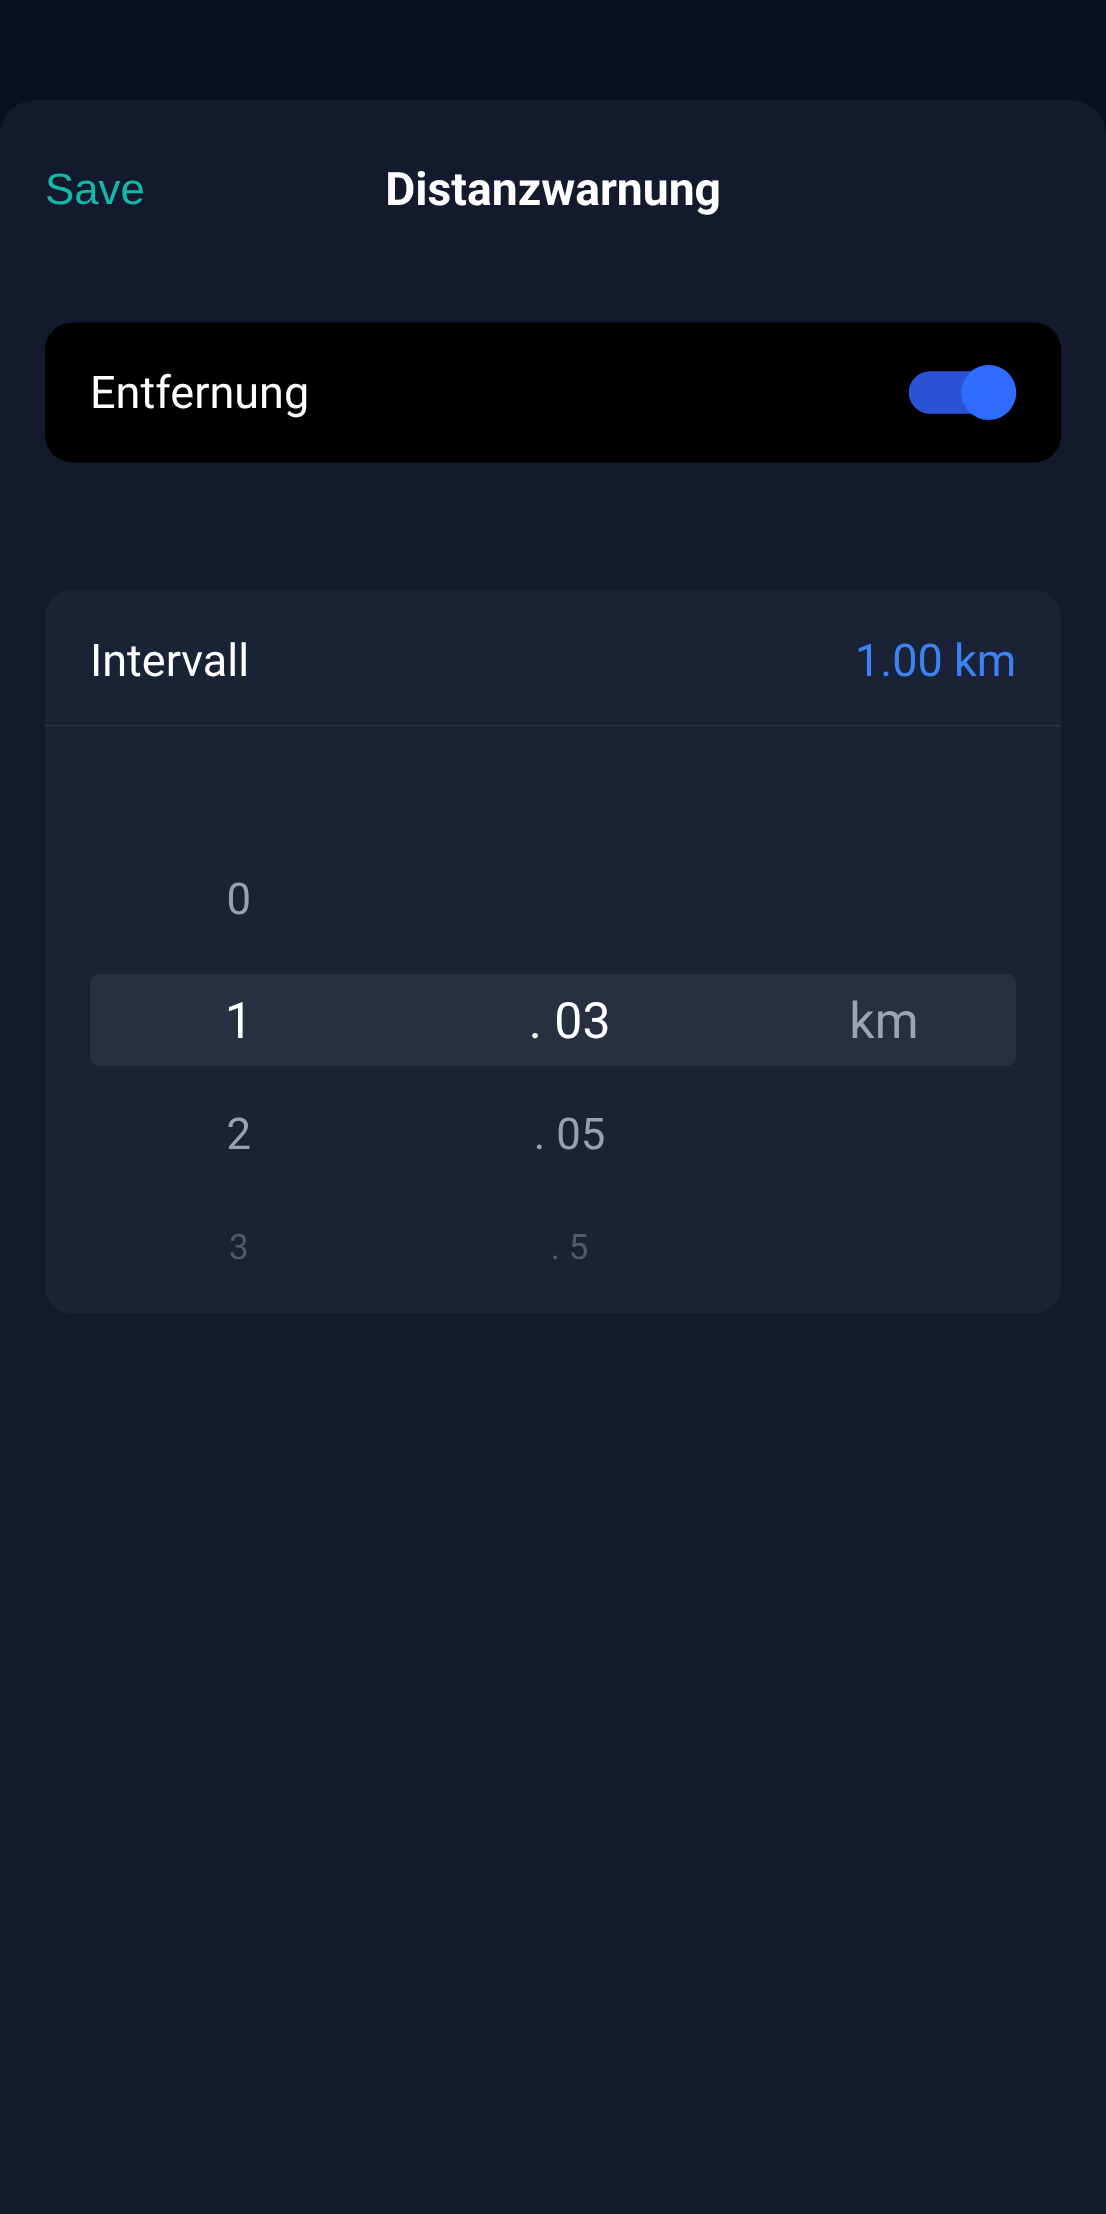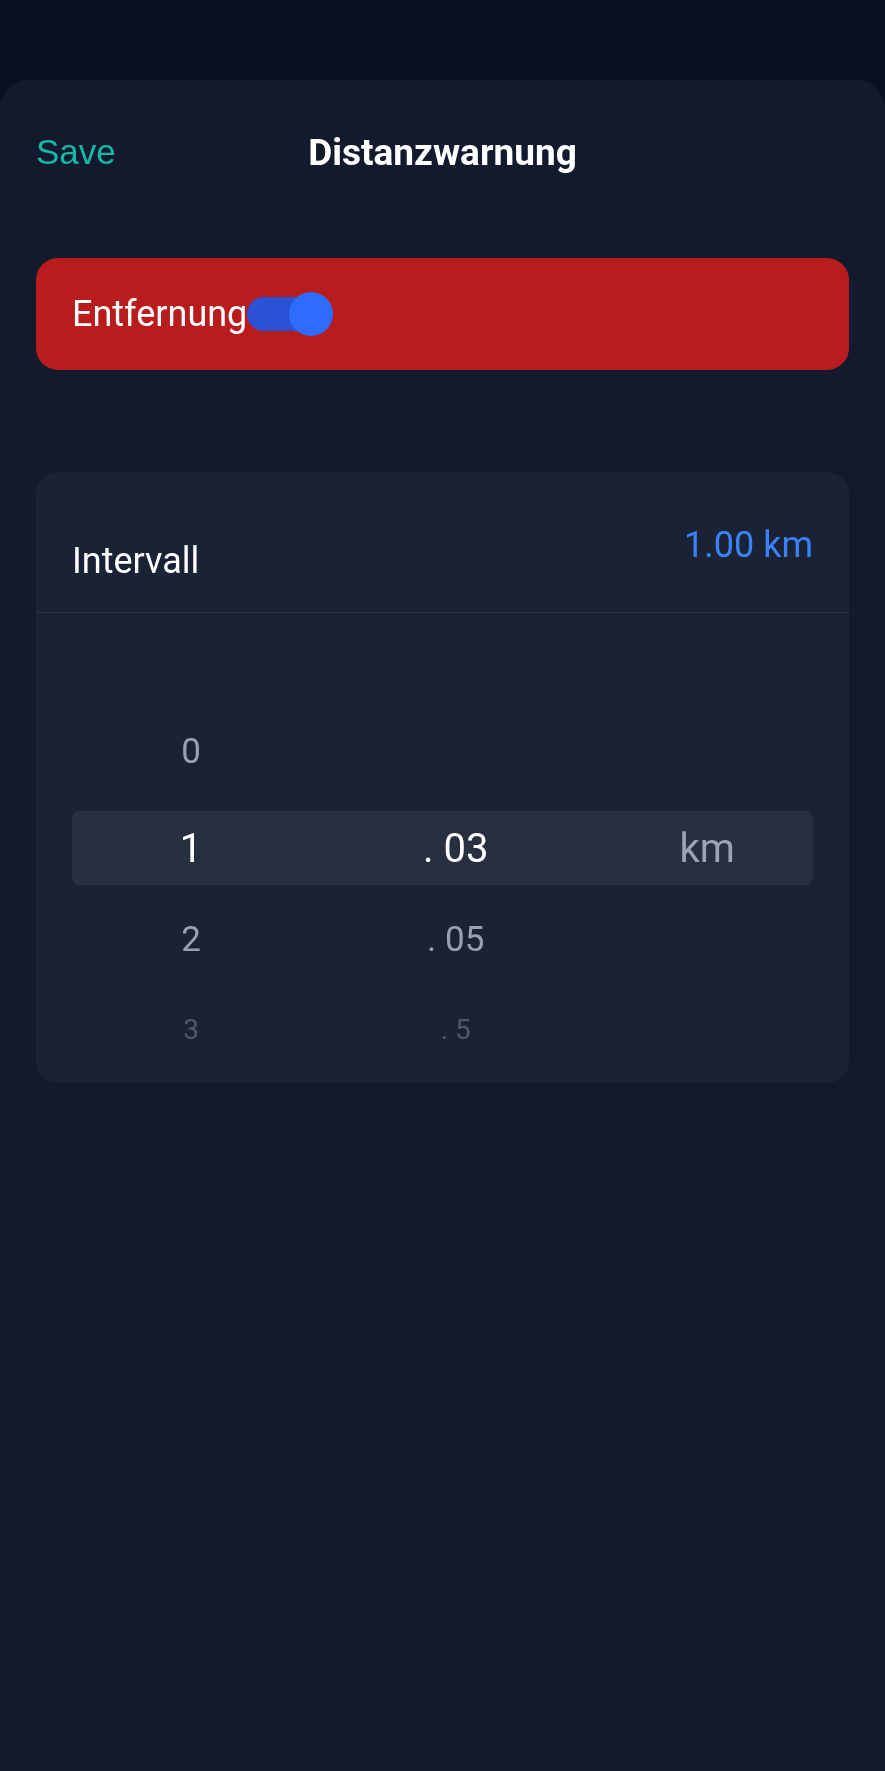--- a/index.html
+++ b/index.html
@@ -48,25 +48,26 @@
   .save-btn {
     color: #14b8a6;
     font-size: 35px;
     font-weight: 400;
     background: none;
     border: none;
     cursor: pointer;
   }
   .toggle-card {
     margin: 86px 36px 0 36px;
-    background: #b91c1c;
+    background: #000000;
     border-radius: 22px;
     padding: 34px 36px;
     display: flex;
     align-items: center;
+    justify-content: space-between;
   }
   .toggle-label {
     color: #ffffff;
     font-size: 36px;
     font-weight: 400;
   }
   .toggle {
     position: relative;
     width: 86px;
     height: 44px;
@@ -102,21 +103,20 @@
     display: flex;
     align-items: center;
     justify-content: space-between;
     padding: 0 36px 30px 36px;
     border-bottom: 1px solid rgba(255,255,255,0.08);
   }
   .interval-label {
     color: #ffffff;
     font-size: 36px;
     font-weight: 400;
-    margin-top: 32px;
   }
   .interval-value {
     color: #3b82f6;
     font-size: 36px;
     font-weight: 400;
   }
   .picker-container {
     position: relative;
     height: 470px;
     display: flex;

